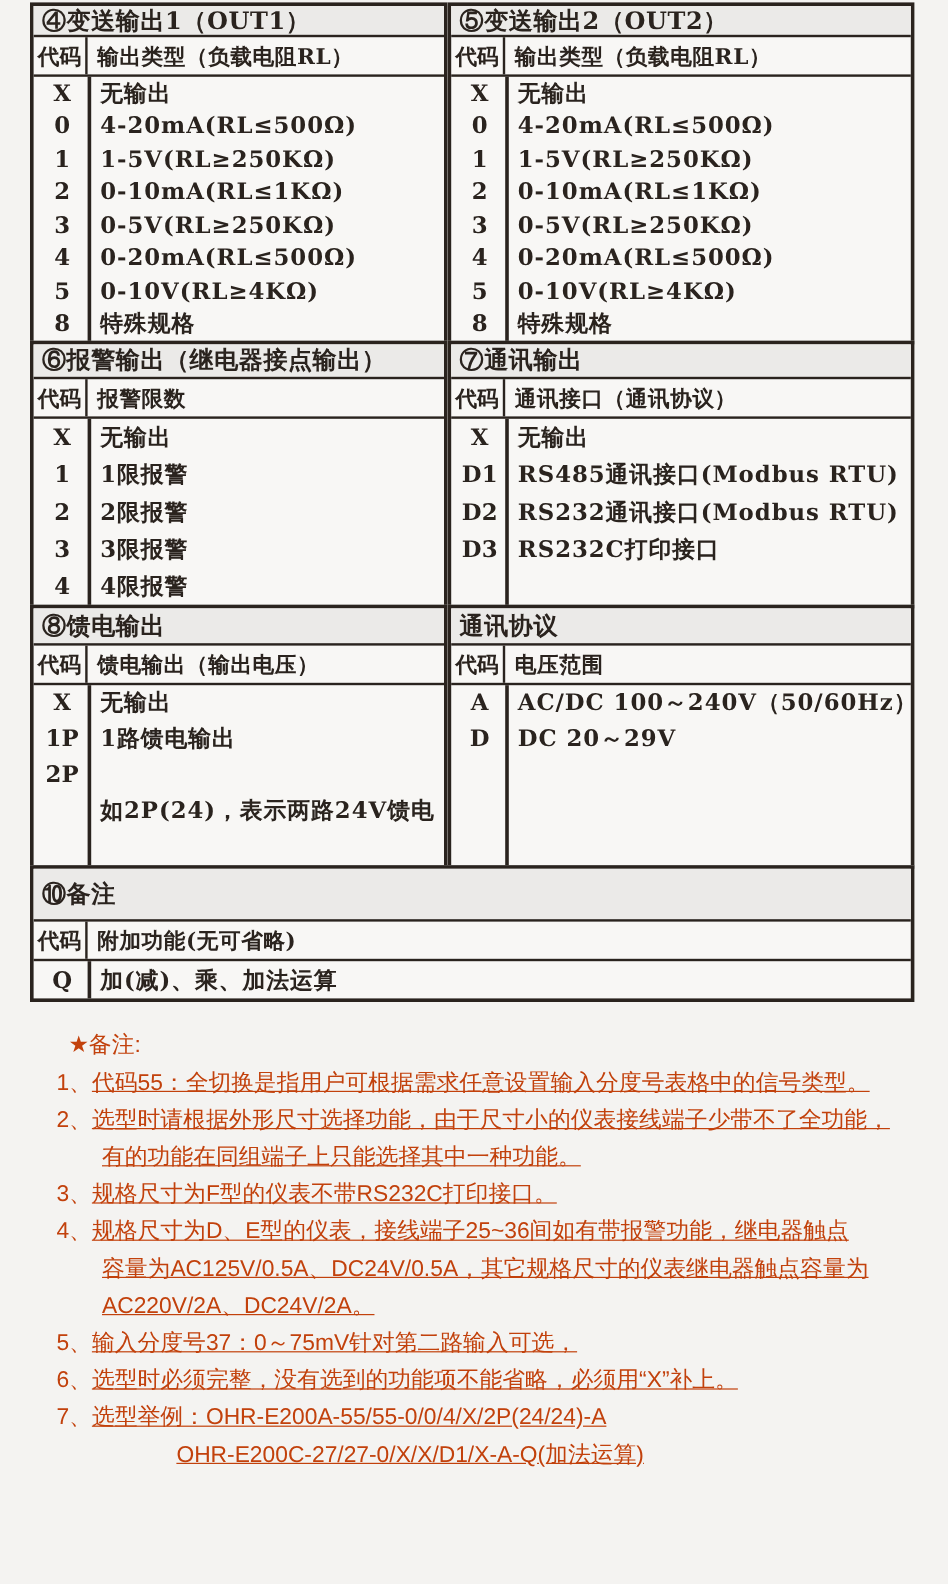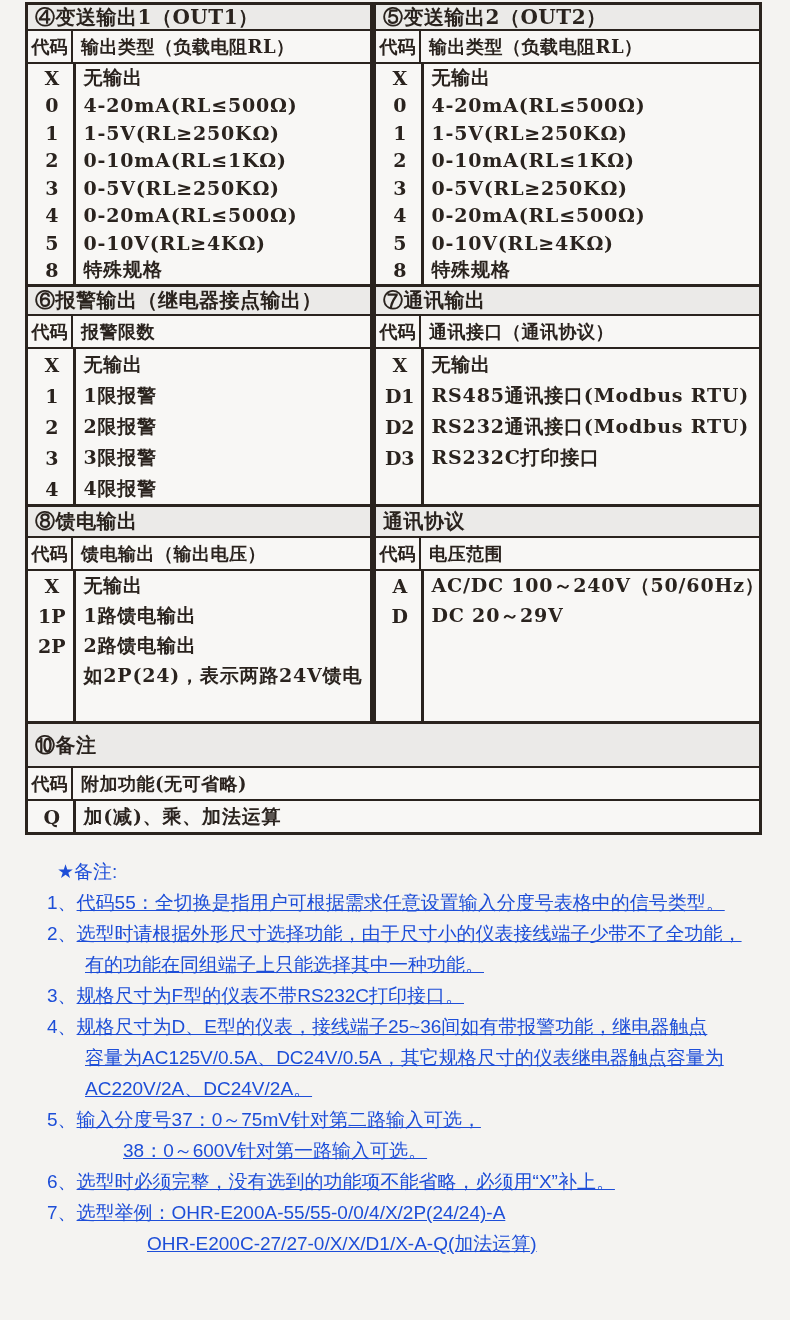--- a/index.html
+++ b/index.html
@@ -44,21 +44,21 @@
   .tr .desc{flex:1;padding-left:8px;letter-spacing:0.8px;white-space:nowrap;}
   
   .b1 .t-title{height:26px}.b1 .t-head{height:33px}.b1 .tr{height:27.5px}.b1 .t-body{min-height:220px}
   .b2 .t-title{height:29px}.b2 .t-head{height:33px}.b2 .tr{height:31px}.b2 .t-body{min-height:155px}
   .b3 .t-title{height:31px}.b3 .t-head{height:33px}.b3 .tr{height:30px}.b3 .t-body{min-height:150px}
   .b4 .t-title{height:44px}.b4 .t-head{height:33px}.b4 .tr{height:31px}.b4 .t-body{min-height:31px}
   
   .notes{
     position:absolute;left:47px;top:856px;width:710px;
     font-family:"Liberation Sans","DejaVu Sans",sans-serif;
-    font-weight:500;font-size:19px;color:#1d4ed8;
+    font-weight:500;font-size:19px;color:#c2410c;
   }
   .notes-title{padding-left:10px;line-height:31px;min-height:31px;}
   .note-line{line-height:31px;min-height:31px;white-space:nowrap;text-decoration:underline;}
   .note-line .marker{display:inline-block;min-width:10px;}
 </style>
 </head>
 <body>
 
 <div class="page">
   <div class="bands">
@@ -221,21 +221,20 @@
             <div class="tr">
               <div class="code">X</div>
               <div class="desc">无输出</div>
             </div>
             <div class="tr">
               <div class="code">1P</div>
               <div class="desc">1路馈电输出</div>
             </div>
             <div class="tr">
               <div class="code">2P</div>
-              <div class="desc">2路馈电输出</div>
             </div>
             <div class="tr">
               <div class="code"></div>
               <div class="desc">如2P(24)，表示两路24V馈电</div>
             </div>
           </div>
       </section>
       <section class="tbl right">
         <div class="t-title">通讯协议</div>
         <div class="t-head">
@@ -279,19 +278,18 @@
     <div class="notes-title">★备注:</div>
     <div>
         <div class="note-line"><span class="marker">1、</span>代码55：全切换是指用户可根据需求任意设置输入分度号表格中的信号类型。</div>
         <div class="note-line"><span class="marker">2、</span>选型时请根据外形尺寸选择功能，由于尺寸小的仪表接线端子少带不了全功能，</div>
         <div class="note-line" style="padding-left: 38px;">有的功能在同组端子上只能选择其中一种功能。</div>
         <div class="note-line"><span class="marker">3、</span>规格尺寸为F型的仪表不带RS232C打印接口。</div>
         <div class="note-line"><span class="marker">4、</span>规格尺寸为D、E型的仪表，接线端子25~36间如有带报警功能，继电器触点</div>
         <div class="note-line" style="padding-left: 38px;">容量为AC125V/0.5A、DC24V/0.5A，其它规格尺寸的仪表继电器触点容量为</div>
         <div class="note-line" style="padding-left: 38px;">AC220V/2A、DC24V/2A。</div>
         <div class="note-line"><span class="marker">5、</span>输入分度号37：0～75mV针对第二路输入可选，</div>
-        <div class="note-line" style="padding-left: 76px;">38：0～600V针对第一路输入可选。</div>
         <div class="note-line"><span class="marker">6、</span>选型时必须完整，没有选到的功能项不能省略，必须用“X”补上。</div>
         <div class="note-line"><span class="marker">7、</span>选型举例：OHR-E200A-55/55-0/0/4/X/2P(24/24)-A</div>
         <div class="note-line" style="padding-left: 100px;">OHR-E200C-27/27-0/X/X/D1/X-A-Q(加法运算)</div>
       </div>
   </div>
 </div>
 
 </body></html>

